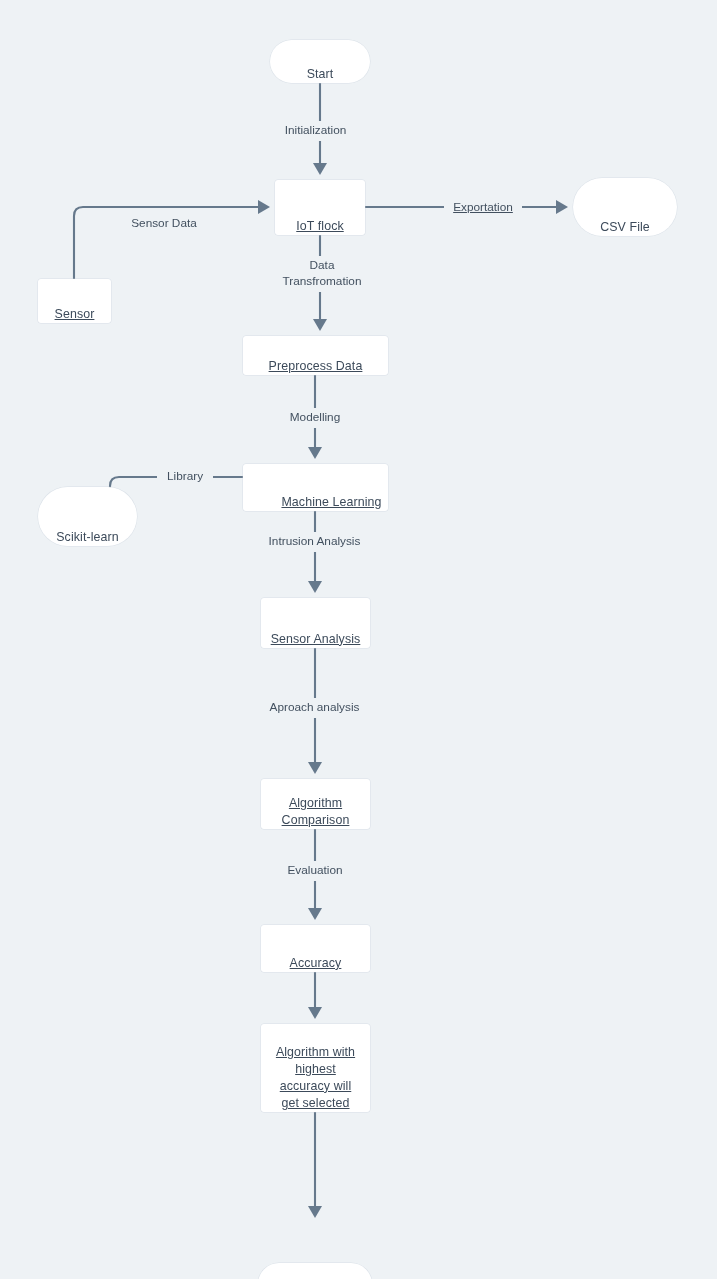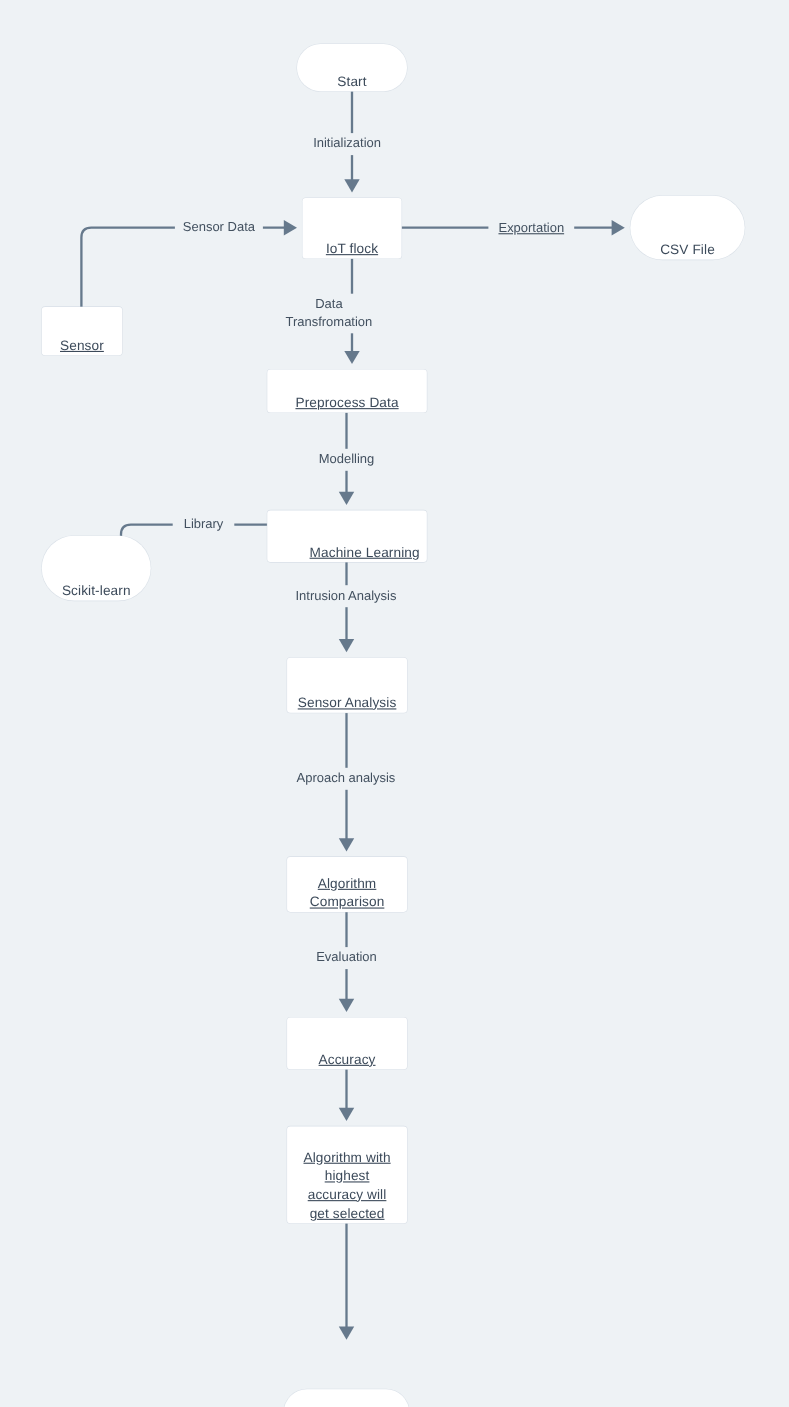--- a/index.html
+++ b/index.html
@@ -130,23 +130,23 @@
 highest
 accuracy will
 get selected</span>
       </div>
       <div class="node stadium" style="left: 258px; top: 1223px; width: 114px; height: 42px; margin-top: 40px;">
         <span style="white-space: pre-line;">End</span>
       </div>
     </div>
   <div id="labels-layer">
       <div class="edge-label" style="left: 273px; top: 121px; width: 85px; height: 20px;">Initialization</div>
-      <div class="edge-label" style="left: 124px; top: 197px; width: 80px; height: 20px; margin-left: 35px;">Sensor Data</div>
+      <div class="edge-label" style="left: 124px; top: 214px; width: 80px; height: 20px;">Sensor Data</div>
       <div class="edge-label" style="left: 444px; top: 198px; width: 78px; height: 20px; text-decoration: underline;">Exportation</div>
-      <div class="edge-label" style="left: 244px; top: 256px; width: 110px; height: 36px; margin-top: 11px;">Data
+      <div class="edge-label" style="left: 267px; top: 256px; width: 110px; height: 36px;">Data
 Transfromation</div>
       <div class="edge-label" style="left: 279px; top: 408px; width: 72px; height: 20px;">Modelling</div>
       <div class="edge-label" style="left: 157px; top: 467px; width: 56px; height: 20px;">Library</div>
       <div class="edge-label" style="left: 258px; top: 532px; width: 113px; height: 20px;">Intrusion Analysis</div>
       <div class="edge-label" style="left: 258px; top: 698px; width: 113px; height: 20px;">Aproach analysis</div>
       <div class="edge-label" style="left: 280px; top: 861px; width: 70px; height: 20px;">Evaluation</div>
     </div>
 </div>
 
 </body></html>

